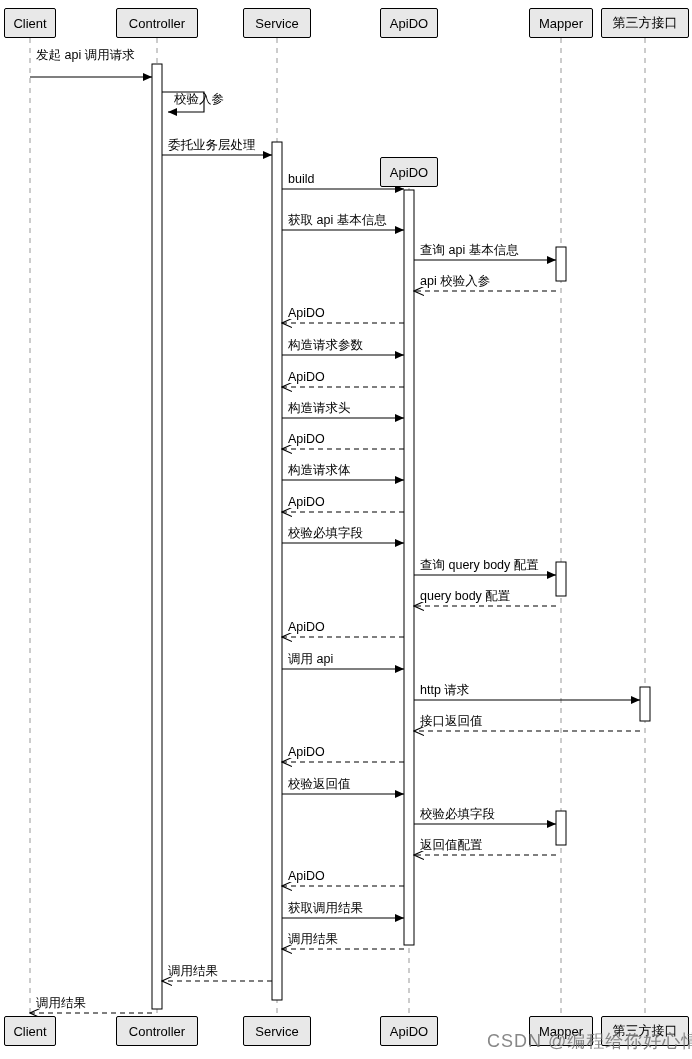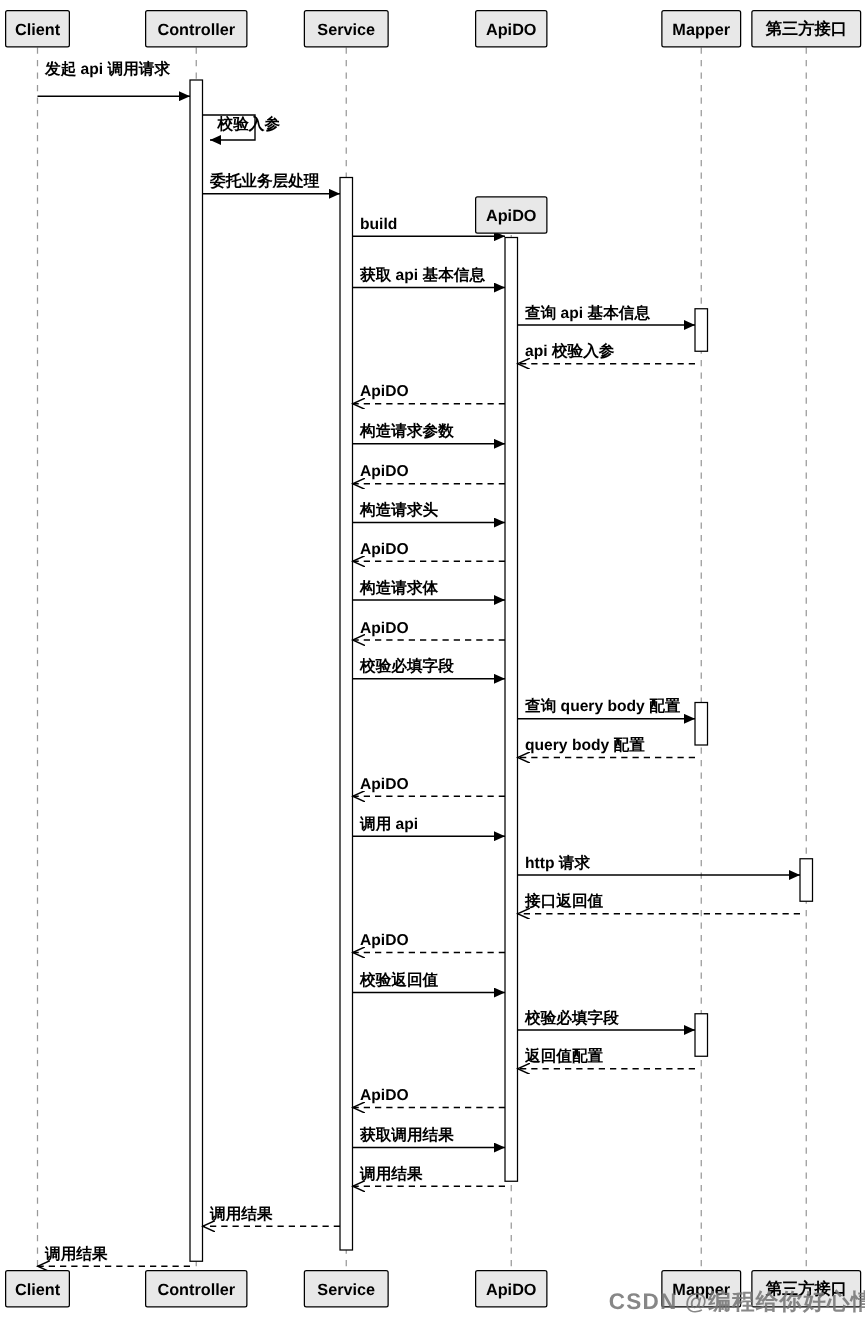--- a/index.html
+++ b/index.html
@@ -10,21 +10,20 @@
   body {
     font-family: "Liberation Sans", sans-serif;
     -webkit-font-smoothing: antialiased;
   }
   #diagram {
     position: relative;
     width: 692px;
     height: 1059px;
     overflow: hidden;
     background: #ffffff;
-    font-weight: bold;
   }
   svg.layer {
     position: absolute;
     left: 0;
     top: 0;
     width: 692px;
     height: 1059px;
   }
   .lifeline-box {
     position: absolute;

